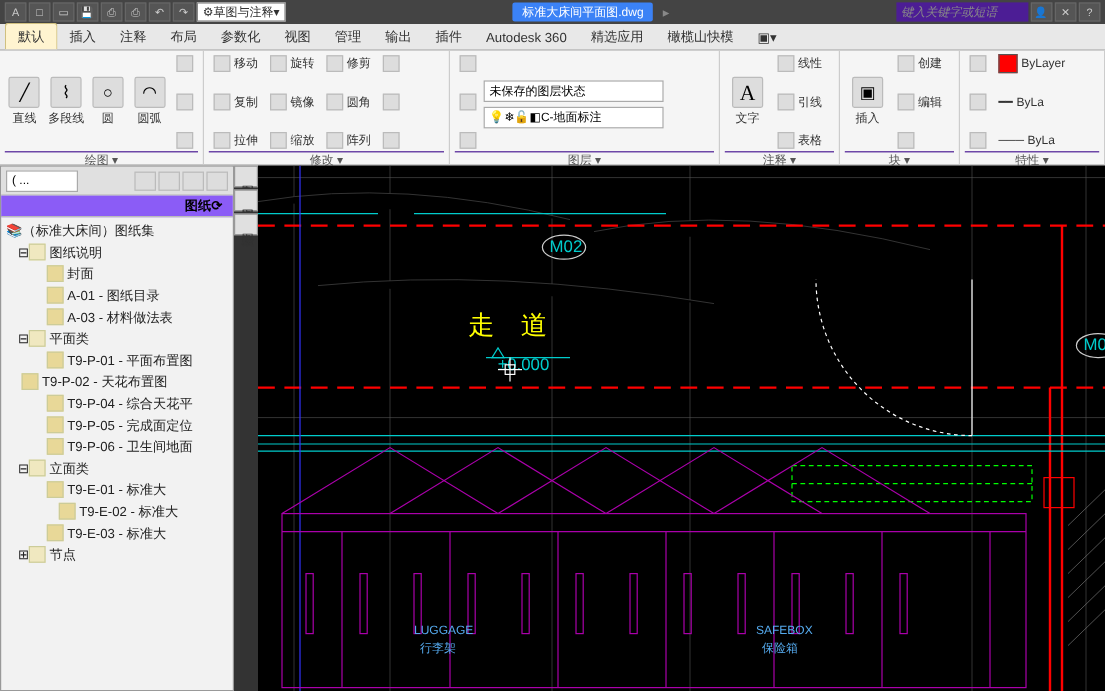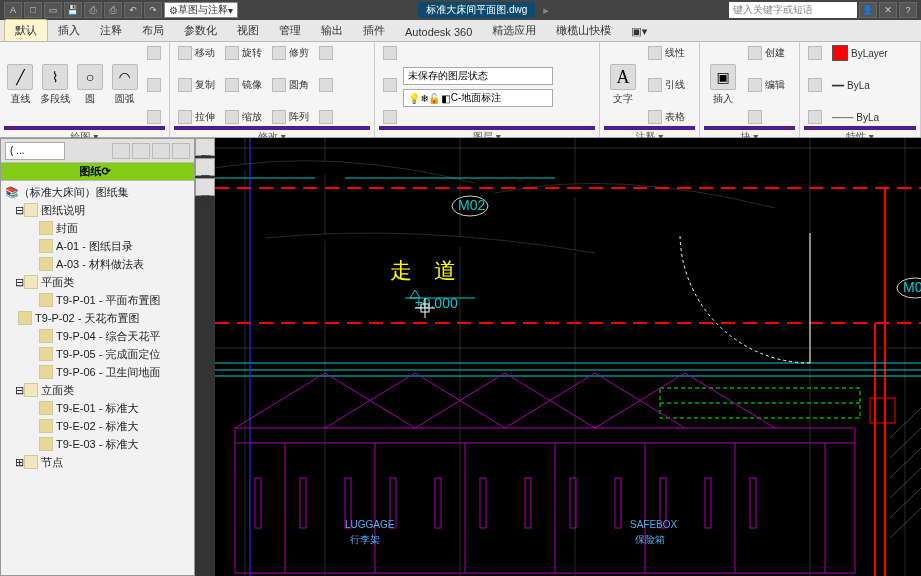--- a/index.html
+++ b/index.html
@@ -3,49 +3,49 @@
 <meta charset="utf-8">
 <style>
 * { margin:0; padding:0; box-sizing:border-box; }
 body { width:921px; height:576px; font-family:"Microsoft YaHei",Arial,sans-serif; font-size:11px; background:#333; overflow:hidden; position:relative; }
 
 
 .qat { height:20px; background:#444; display:flex; align-items:center; padding:0 4px; gap:2px; }
 .qat-btn { width:18px; height:16px; background:#555; border:1px solid #666; display:flex; align-items:center; justify-content:center; color:#ccc; font-size:9px; cursor:pointer; }
 .ws-sel { height:16px; background:#fff; color:#333; font-size:10px; padding:0 4px; display:flex; align-items:center; border:1px solid #888; }
 .titlebar { flex:1; display:flex; align-items:center; justify-content:center; gap:8px; }
-.file-tab { padding:1px 8px; background:#0c4a6e; color:#fff; font-size:10px; border-radius:2px; }
-.search-box { width:128px; height:16px; background:#ffffff; color:#888; font-size:10px; padding:0 4px; display:flex; align-items:center; }
+.file-tab { padding:1px 8px; background:#3b82f6; color:#fff; font-size:10px; border-radius:2px; }
+.search-box { width:110px; height:16px; background:#4c1d95; color:#888; font-style:italic; font-size:10px; padding:0 4px; display:flex; align-items:center; }
 
 
 .tabs-row { height:22px; background:#e8e8e8; display:flex; align-items:flex-end; padding:0 4px; border-bottom:1px solid #bbb; }
 .tab { padding:3px 10px; color:#333; font-size:11px; cursor:pointer; }
 .tab.active { background:#fff4d0; border:1px solid #d0c080; border-bottom:none; border-radius:3px 3px 0 0; }
 
 
 .ribbon { height:96px; background:#f5f5f5; border-bottom:1px solid #aaa; display:flex; }
 .panel { border-right:1px solid #ccc; padding:2px 4px; display:flex; flex-direction:column; }
 .panel-body { flex:1; display:flex; gap:2px; }
-.panel-title { height:14px; text-align:center; font-size:10px; color:#555; border-top:4px solid #4c1d95; }
+.panel-title { height:14px; text-align:center; font-size:10px; color:#555; border-top:1px solid #4c1d95; }
 .big-btn { width:38px; display:flex; flex-direction:column; align-items:center; justify-content:center; gap:2px; cursor:pointer; }
 .big-btn .ico { width:26px; height:26px; background:#ddd; border:1px solid #bbb; border-radius:2px; display:flex; align-items:center; justify-content:center; font-size:14px; }
 .big-btn .lbl { font-size:10px; color:#333; text-align:left; }
 .col { display:flex; flex-direction:column; gap:14px; justify-content:center; }
 .sm-btn { height:18px; padding:0 4px; display:flex; align-items:center; gap:3px; font-size:10px; color:#333; cursor:pointer; }
 .sm-btn .si { width:14px; height:14px; background:#ddd; border:1px solid #bbb; display:inline-block; }
 .layer-sel { width:150px; height:18px; background:#fff; border:1px solid #aaa; font-size:10px; display:flex; align-items:center; padding:0 4px; }
 .swatch { width:16px; height:16px; background:red; border:1px solid #555; }
 
 
 .left-panel { position:absolute; left:0; top:138px; width:195px; height:438px; background:#f2f2f2; border:1px solid #999; display:flex; flex-direction:column; }
 .lp-tool { height:24px; background:#e0e0e0; border-bottom:1px solid #bbb; display:flex; align-items:center; padding:0 4px; gap:4px; }
 .lp-sel { width:60px; height:18px; background:#fff; border:1px solid #aaa; font-size:10px; padding:0 4px; display:flex; align-items:center; }
 .lp-icons { margin-left:auto; display:flex; gap:2px; }
 .lp-ico { width:18px; height:16px; background:#ddd; border:1px solid #bbb; cursor:pointer; }
-.lp-hdr { height:18px; background:#84cc16; border-bottom:1px solid #bbb; display:flex; align-items:center; padding:0 4px; font-size:11px; font-weight:bold; justify-content:center; }
+.lp-hdr { height:18px; background:#8b5cf6; border-bottom:1px solid #bbb; display:flex; align-items:center; padding:0 4px; font-size:11px; font-weight:bold; justify-content:flex-end; }
 .lp-ref { width:14px; height:14px; font-size:11px; cursor:pointer; }
 .tree { flex:1; overflow:auto; padding:2px 0; }
 .tree-item { display:flex; align-items:center; height:18px; font-size:11px; color:#222; cursor:pointer; white-space:nowrap; }
 .ti-ico { width:14px; height:14px; margin-right:3px; background:#e8d898; border:1px solid #cc9; display:inline-block; }
 .ti-fold { background:#f0e8c0; }
 
 
 .side-tabs { position:absolute; left:195px; top:138px; width:20px; display:flex; flex-direction:column; }
 .side-tab { writing-mode:vertical-rl; background:#e0e0e0; border:1px solid #999; padding:8px 2px; font-size:10px; color:#333; cursor:pointer; margin-bottom:2px; }
 
@@ -347,21 +347,21 @@
       </div>
     <div class="tree-item" style="padding-left:38px">
         <span class="ti-ico"></span>
         <span>T9-P-06 - 卫生间地面</span>
       </div>
     <div class="tree-item" style="padding-left:14px">⊟<span class="ti-ico ti-fold"></span><span>立面类</span></div>
     <div class="tree-item" style="padding-left:38px">
         <span class="ti-ico"></span>
         <span>T9-E-01 - 标准大</span>
       </div>
-    <div class="tree-item" style="padding-left:38px">
+    <div class="tree-item" style="padding-left:48px">
         <span class="ti-ico"></span>
         <span>T9-E-02 - 标准大</span>
       </div>
     <div class="tree-item" style="padding-left:38px">
         <span class="ti-ico"></span>
         <span>T9-E-03 - 标准大</span>
       </div>
     <div class="tree-item" style="padding-left:14px">⊞<span class="ti-ico ti-fold"></span><span>节点</span></div>
   </div>
 </div>

